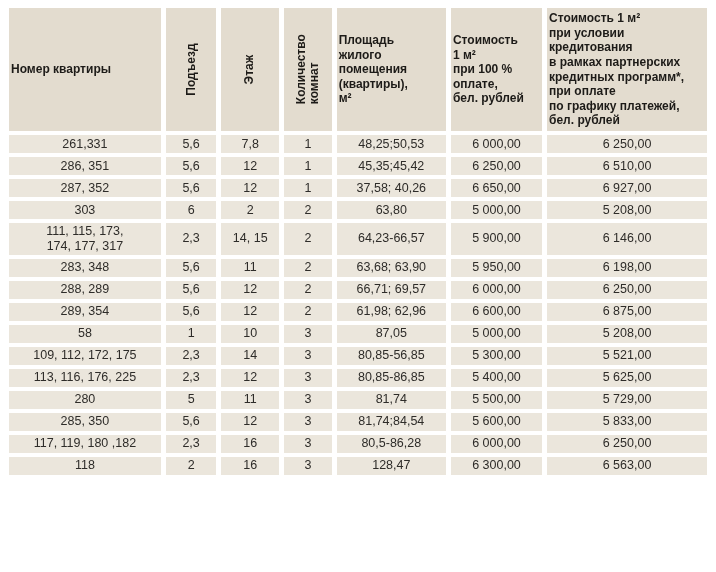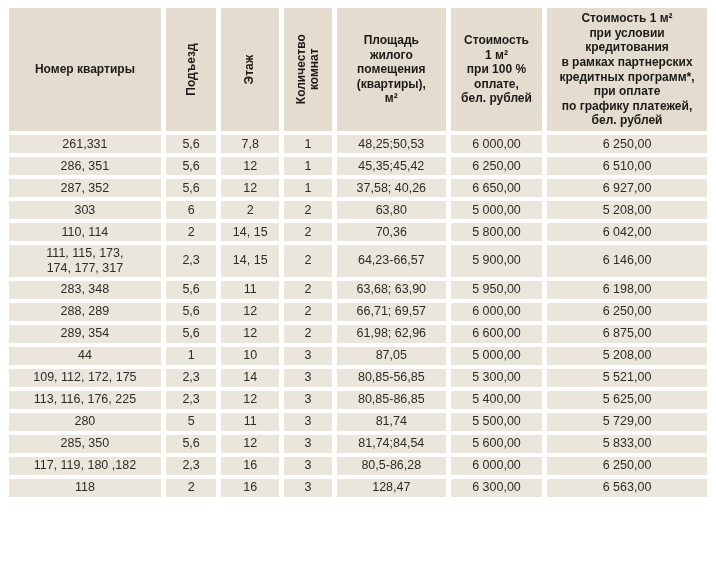--- a/index.html
+++ b/index.html
@@ -20,21 +20,21 @@
     width:708px;
     table-layout:fixed;
   }
   th{
     background:var(--header-bg);
     font-weight:bold;
     font-size:12px;
     line-height:1.22;
     height:123px;
     vertical-align:middle;
-    text-align:center;
+    text-align:left;
     white-space:pre-line;
     color:#1d1b18;
     padding:0 2px;
   }
   td{
     background:var(--row-bg);
     font-size:12.5px;
     line-height:1.18;
     height:16px;
     vertical-align:middle;
@@ -124,29 +124,20 @@
         <tr>
           <td>303</td>
           <td>6</td>
           <td>2</td>
           <td>2</td>
           <td>63,80</td>
           <td>5 000,00</td>
           <td>5 208,00</td>
         </tr>
         <tr>
-          <td>110, 114</td>
-          <td>2</td>
-          <td>14, 15</td>
-          <td>2</td>
-          <td>70,36</td>
-          <td>5 800,00</td>
-          <td>6 042,00</td>
-        </tr>
-        <tr>
           <td>111, 115, 173,
 174, 177, 317</td>
           <td>2,3</td>
           <td>14, 15</td>
           <td>2</td>
           <td>64,23-66,57</td>
           <td>5 900,00</td>
           <td>6 146,00</td>
         </tr>
         <tr>
@@ -170,21 +161,21 @@
         <tr>
           <td>289, 354</td>
           <td>5,6</td>
           <td>12</td>
           <td>2</td>
           <td>61,98; 62,96</td>
           <td>6 600,00</td>
           <td>6 875,00</td>
         </tr>
         <tr>
-          <td>44</td>
+          <td>58</td>
           <td>1</td>
           <td>10</td>
           <td>3</td>
           <td>87,05</td>
           <td>5 000,00</td>
           <td>5 208,00</td>
         </tr>
         <tr>
           <td>109, 112, 172, 175</td>
           <td>2,3</td>

